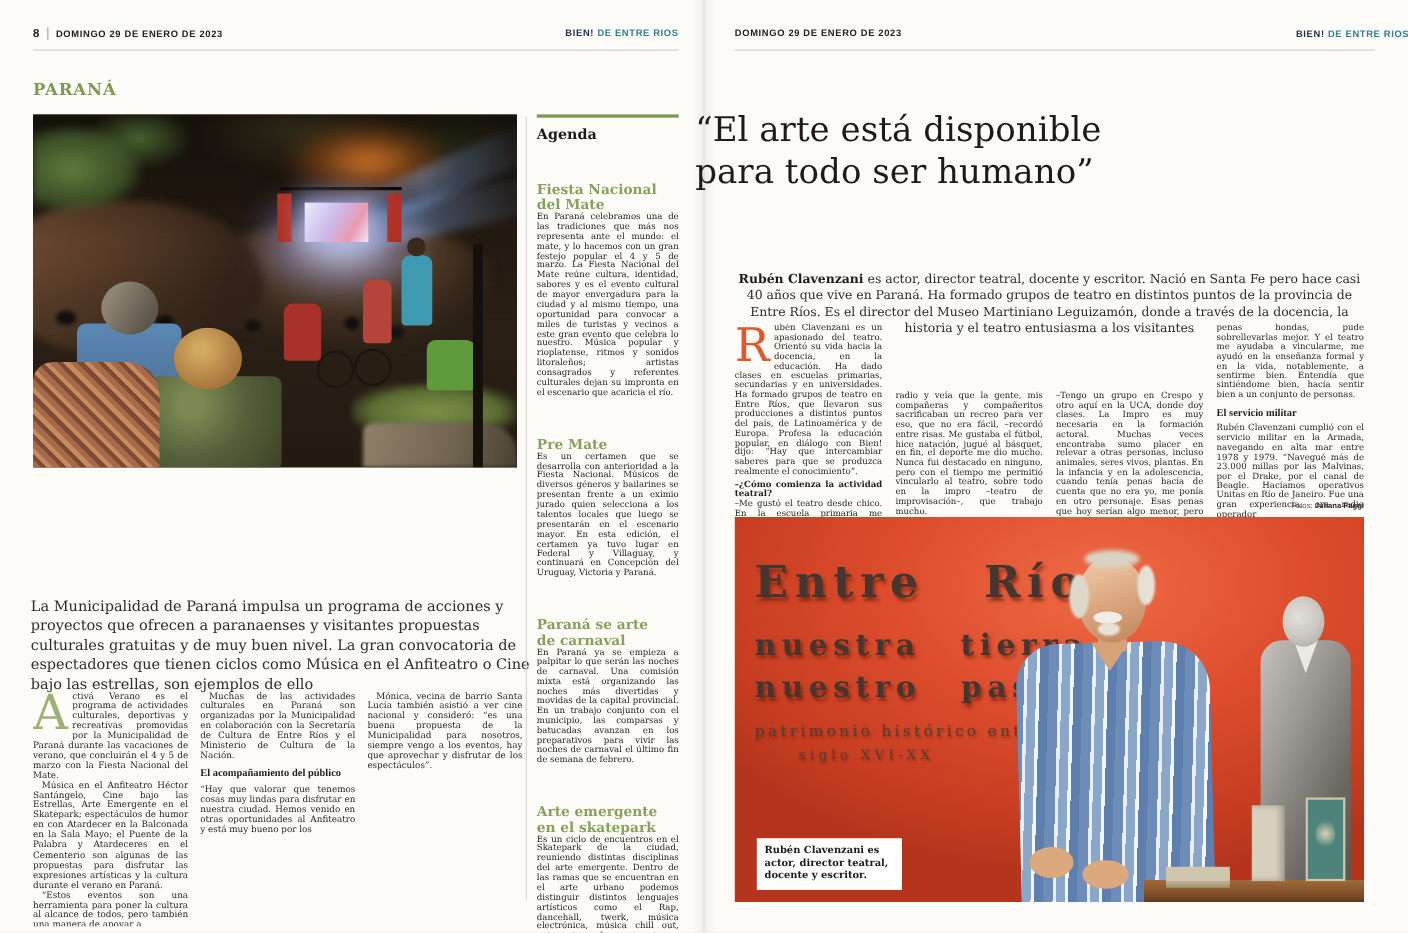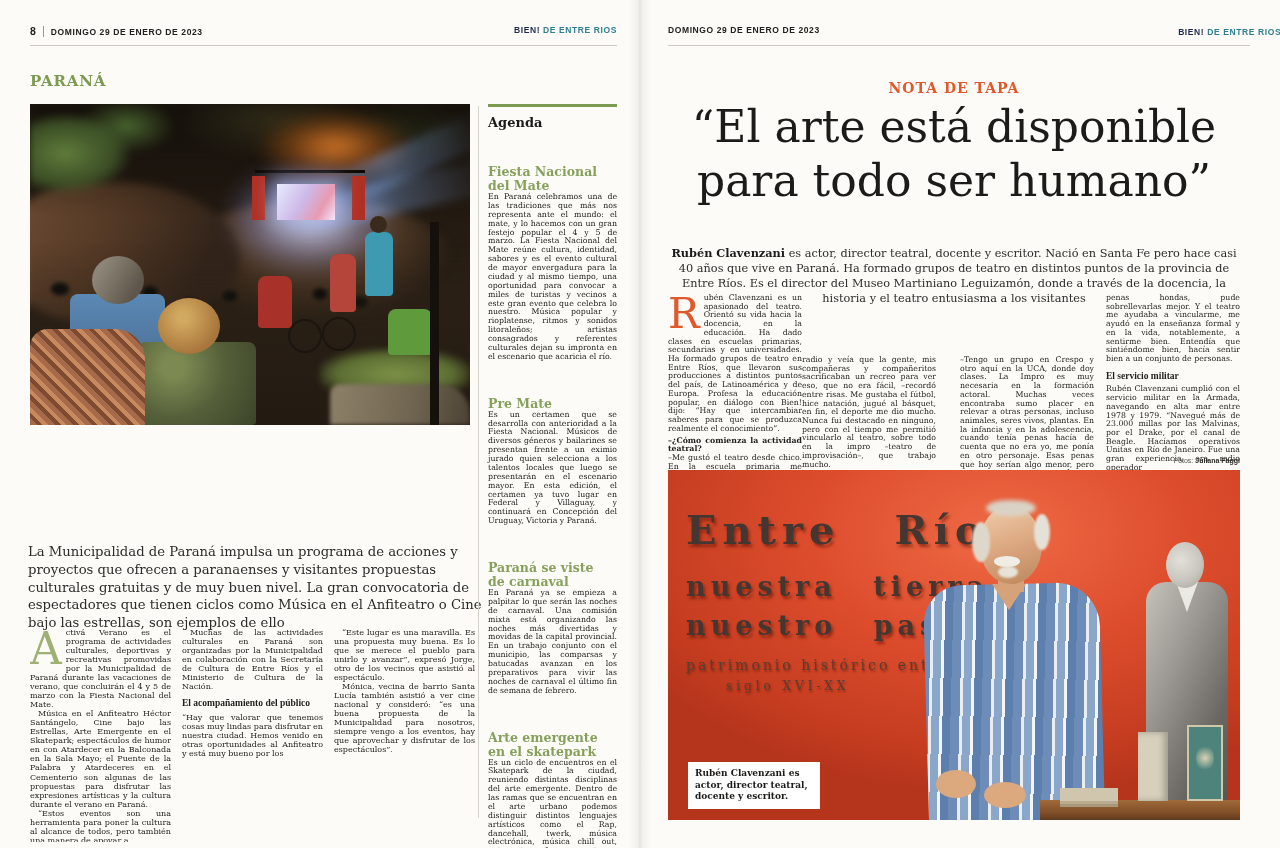--- a/index.html
+++ b/index.html
@@ -15,21 +15,21 @@
   .brand-rest{color:#2f7f8e;}
   .hairline{position:absolute;height:1px;background:#ccc9c3;}
 
   
   .kicker-left{position:absolute;left:30px;top:72px;font-size:15px;font-weight:bold;
                color:#7d9a52;letter-spacing:.8px;}
   .kicker-right{position:absolute;left:668px;top:80px;width:572px;text-align:center;
                 font-size:14px;font-weight:bold;color:#e0592b;letter-spacing:1px;}
   .headline{font-weight:400;color:#1c1b19;white-space:pre-line;}
   .hl-left{position:absolute;left:28px;top:437px;width:470px;font-size:30px;line-height:1.12;}
-  .hl-right{position:absolute;left:654px;top:100px;width:600px;font-size:44px;line-height:1.22;text-align:center;}
+  .hl-right{position:absolute;left:632px;top:100px;width:600px;font-size:31px;line-height:1.22;}
   .subhead-left{position:absolute;left:28px;top:543px;width:464px;font-size:13.2px;line-height:1.35;color:#2d2c2a;}
   .lead-right{position:absolute;left:668px;top:246px;width:572px;font-size:11.3px;line-height:1.33;
               text-align:center;color:#2d2c2a;}
   .lead-right b{color:#1c1b19;margin-top:17px;}
 
   
   .bodytxt p{margin:0;text-align:justify;}
   .ind{text-indent:8px;}
   .lp-body{position:absolute;left:30px;top:628px;width:446px;height:214px;display:flex;gap:11px;
            font-size:8px;line-height:1.13;overflow:hidden;}
@@ -201,41 +201,40 @@
       <p><span class="dropcap dc-green">A</span><span>ctivá Verano es el programa de actividades culturales, deportivas y recreativas promovidas por la Municipalidad de Paraná durante las vacaciones de verano, que concluirán el 4 y 5 de marzo con la Fiesta Nacional del Mate.</span></p>
       <p class="ind">Música en el Anfiteatro Héctor Santángelo, Cine bajo las Estrellas, Arte Emergente en el Skatepark; espectáculos de humor en con Atardecer en la Balconada en la Sala Mayo; el Puente de la Palabra y Atardeceres en el Cementerio son algunas de las propuestas para disfrutar las expresiones artísticas y la cultura durante el verano en Paraná.</p>
       <p class="ind">“Estos eventos son una herramienta para poner la cultura al alcance de todos, pero también una manera de apoyar a</p>
     </div>
     <div class="lp-col">
       <p class="ind">Muchas de las actividades culturales en Paraná son organizadas por la Municipalidad en colaboración con la Secretaría de Cultura de Entre Ríos y el Ministerio de Cultura de la Nación.</p>
       <p class="colhead">El acompañamiento del público</p>
       <p>“Hay que valorar que tenemos cosas muy lindas para disfrutar en nuestra ciudad. Hemos venido en otras oportunidades al Anfiteatro y está muy bueno por los</p>
     </div>
     <div class="lp-col">
-      <p class="ind">“Este lugar es una maravilla. Es una propuesta muy buena. Es lo que se merece el pueblo para unirlo y avanzar”, expresó Jorge, otro de los vecinos que asistió al espectáculo.</p>
       <p class="ind">Mónica, vecina de barrio Santa Lucía también asistió a ver cine nacional y consideró: “es una buena propuesta de la Municipalidad para nosotros, siempre vengo a los eventos, hay que aprovechar y disfrutar de los espectáculos”.</p>
     </div>
   </div>
 
   <div class="divider-v"></div>
 
   <div class="agenda bodytxt">
     <div class="agenda-rule"></div>
     <div class="agenda-title">Agenda</div>
     <div class="ag-sec">
       <div class="ag-head">Fiesta Nacional
 del Mate</div>
       <p class="ag-text">En Paraná celebramos una de las tradiciones que más nos representa ante el mundo: el mate, y lo hacemos con un gran festejo popular el 4 y 5 de marzo. La Fiesta Nacional del Mate reúne cultura, identidad, sabores y es el evento cultural de mayor envergadura para la ciudad y al mismo tiempo, una oportunidad para convocar a miles de turistas y vecinos a este gran evento que celebra lo nuestro. Música popular y rioplatense, ritmos y sonidos litoraleños; artistas consagrados y referentes culturales dejan su impronta en el escenario que acaricia el río.</p>
     </div>
     <div class="ag-sec">
       <div class="ag-head">Pre Mate</div>
       <p class="ag-text">Es un certamen que se desarrolla con anterioridad a la Fiesta Nacional. Músicos de diversos géneros y bailarines se presentan frente a un eximio jurado quien selecciona a los talentos locales que luego se presentarán en el escenario mayor. En esta edición, el certamen ya tuvo lugar en Federal y Villaguay, y continuará en Concepción del Uruguay, Victoria y Paraná.</p>
     </div>
     <div class="ag-sec">
-      <div class="ag-head">Paraná se viste
+      <div class="ag-head">Paraná se arte
 de carnaval</div>
       <p class="ag-text">En Paraná ya se empieza a palpitar lo que serán las noches de carnaval. Una comisión mixta está organizando las noches más divertidas y movidas de la capital provincial. En un trabajo conjunto con el municipio, las comparsas y batucadas avanzan en los preparativos para vivir las noches de carnaval el último fin de semana de febrero.</p>
     </div>
     <div class="ag-sec">
       <div class="ag-head">Arte emergente
 en el skatepark</div>
       <p class="ag-text">Es un ciclo de encuentros en el Skatepark de la ciudad, reuniendo distintas disciplinas del arte emergente. Dentro de las ramas que se encuentran en el arte urbano podemos distinguir distintos lenguajes artísticos como el Rap, dancehall, twerk, música electrónica, música chill out, entre otras. La propuesta se repetirá el 10 de febrero.</p>
     </div>
     <div class="ag-sec">
       <div class="ag-head">Atardecer en
@@ -248,34 +247,33 @@
 
   <div class="hdr" style="left:668px;">
     <span>DOMINGO 29 DE ENERO DE 2023</span>
   </div>
   <div class="hdr" style="left:1052px;width:250px;text-align:right;">
     <span class="brand-bien">BIEN!</span>
     <span class="brand-rest">DE ENTRE RIOS</span><span class="hdr-bar"></span><span class="pgnum">9</span>
   </div>
   <div class="hairline" style="left:668px;top:45px;width:582px;"></div>
 
-  <div class="kicker-right">NOTA DE TAPA</div>
 
   <div class="headline hl-right">“El arte está disponible
 para todo ser humano”</div>
 
   <p class="lead-right" style="margin:0;"><b>Rubén Clavenzani</b><span> es actor, director teatral, docente y escritor. Nació en Santa Fe pero hace casi 40 años que vive en Paraná. Ha formado grupos de teatro en distintos puntos de la provincia de Entre Ríos. Es el director del Museo Martiniano Leguizamón, donde a través de la docencia, la historia y el teatro entusiasma a los visitantes</span></p>
 
   <div class="rp-body bodytxt">
     <div class="rp-col" style="left:0;">
       <p><span class="dropcap dc-orange">R</span><span>ubén Clavenzani es un apasionado del teatro. Orientó su vida hacia la docencia, en la educación. Ha dado clases en escuelas primarias, secundarias y en universidades. Ha formado grupos de teatro en Entre Ríos, que llevaron sus producciones a distintos puntos del país, de Latinoamérica y de Europa. Profesa la educación popular, en diálogo con Bien! dijo: “Hay que intercambiar saberes para que se produzca realmente el conocimiento”.</span></p>
       <p class="q" style="margin-top:3px;">–¿Cómo comienza la actividad teatral?</p>
       <p>–Me gustó el teatro desde chico. En la escuela primaria me gustaba interpretar personajes de televisión, que escuchaba en</p>
     </div>
-    <div class="rp-col" style="left:134px;">
+    <div class="rp-col" style="left:146px;">
 
       <p style="margin-top:62px;">radio y veía que la gente, mis compañeras y compañeritos sacrificaban un recreo para ver eso, que no era fácil, –recordó entre risas. Me gustaba el fútbol, hice natación, jugué al básquet, en fin, el deporte me dio mucho. Nunca fui destacado en ninguno, pero con el tiempo me permitió vincularlo al teatro, sobre todo en la impro –teatro de improvisación–, que trabajo mucho.</p>
 
     </div>
     <div class="rp-col" style="left:292px;">
       <p style="margin-top:62px;">–Tengo un grupo en Crespo y otro aquí en la UCA, donde doy clases. La Impro es muy necesaria en la formación actoral. Muchas veces encontraba sumo placer en relevar a otras personas, incluso animales, seres vivos, plantas. En la infancia y en la adolescencia, cuando tenía penas hacía de cuenta que no era yo, me ponía en otro personaje. Esas penas que hoy serían algo menor, pero que en su momento pesaban, o tragedias como la pérdida de un ser querido, que eran</p>
     </div>
     <div class="rp-col" style="left:438px;">
       <p>penas hondas, pude sobrellevarlas mejor. Y el teatro me ayudaba a vincularme, me ayudó en la enseñanza formal y en la vida, notablemente, a sentirme bien. Entendía que sintiéndome bien, hacía sentir bien a un conjunto de personas.</p>
       <p class="colhead">El servicio militar</p>

